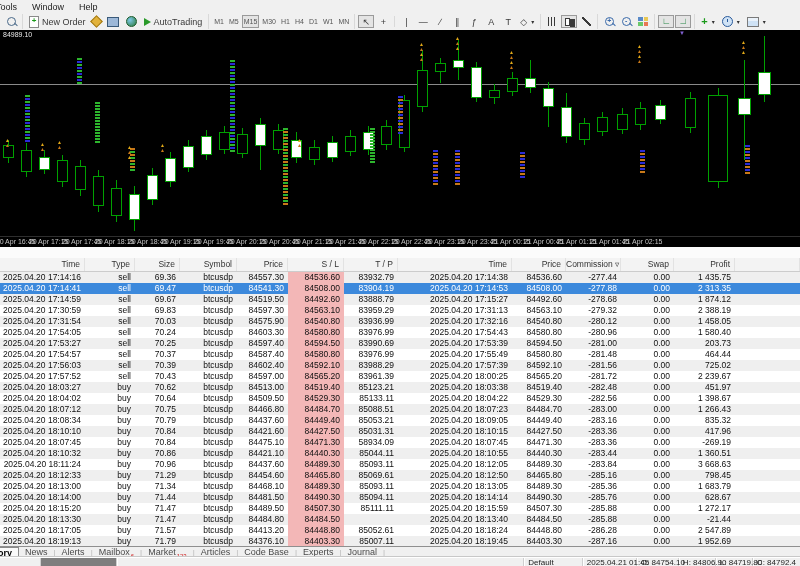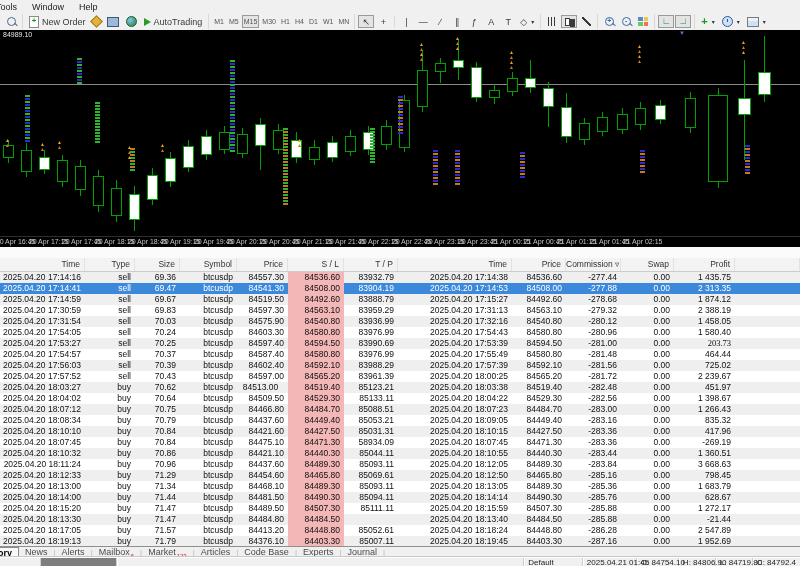--- a/index.html
+++ b/index.html
@@ -660,21 +660,21 @@
         <div class="c" style="width: 50px;">sell</div>
         <div class="c" style="width: 45px;">70.25</div>
         <div class="c" style="width: 57px;">btcusdp</div>
         <div class="c" style="width: 51px;">84597.40</div>
         <div class="c sl" style="width: 56px;">84594.50</div>
         <div class="c" style="width: 54px;">83990.69</div>
         <div class="c" style="width: 114px;">2025.04.20 17:53:39</div>
         <div class="c" style="width: 54px;">84594.50</div>
         <div class="c" style="width: 55px;">-281.00</div>
         <div class="c" style="width: 53px;">0.00</div>
-        <div class="c" style="width: 61px; font-family: Liberation Serif, serif;">203.73</div>
+        <div class="c" style="width: 61px;">203.73</div>
         <div class="c" style="flex: 1 1 0%;"></div>
       </div>
       <div class="row">
         <div class="c" style="width: 85px;">2025.04.20 17:54:57</div>
         <div class="c" style="width: 50px;">sell</div>
         <div class="c" style="width: 45px;">70.37</div>
         <div class="c" style="width: 57px;">btcusdp</div>
         <div class="c" style="width: 51px;">84587.40</div>
         <div class="c sl" style="width: 56px;">84580.80</div>
         <div class="c" style="width: 54px;">83976.99</div>
@@ -713,21 +713,21 @@
         <div class="c" style="width: 55px;">-281.72</div>
         <div class="c" style="width: 53px;">0.00</div>
         <div class="c" style="width: 61px;">2 239.67</div>
         <div class="c" style="flex: 1 1 0%;"></div>
       </div>
       <div class="row odd">
         <div class="c" style="width: 85px;">2025.04.20 18:03:27</div>
         <div class="c" style="width: 50px;">buy</div>
         <div class="c" style="width: 45px;">70.62</div>
         <div class="c" style="width: 57px;">btcusdp</div>
-        <div class="c" style="width: 51px; text-align: center;">84513.00</div>
+        <div class="c" style="width: 51px;">84513.00</div>
         <div class="c sl" style="width: 56px;">84519.40</div>
         <div class="c" style="width: 54px;">85123.21</div>
         <div class="c" style="width: 114px;">2025.04.20 18:03:38</div>
         <div class="c" style="width: 54px;">84519.40</div>
         <div class="c" style="width: 55px;">-282.48</div>
         <div class="c" style="width: 53px;">0.00</div>
         <div class="c" style="width: 61px;">451.97</div>
         <div class="c" style="flex: 1 1 0%;"></div>
       </div>
       <div class="row">

